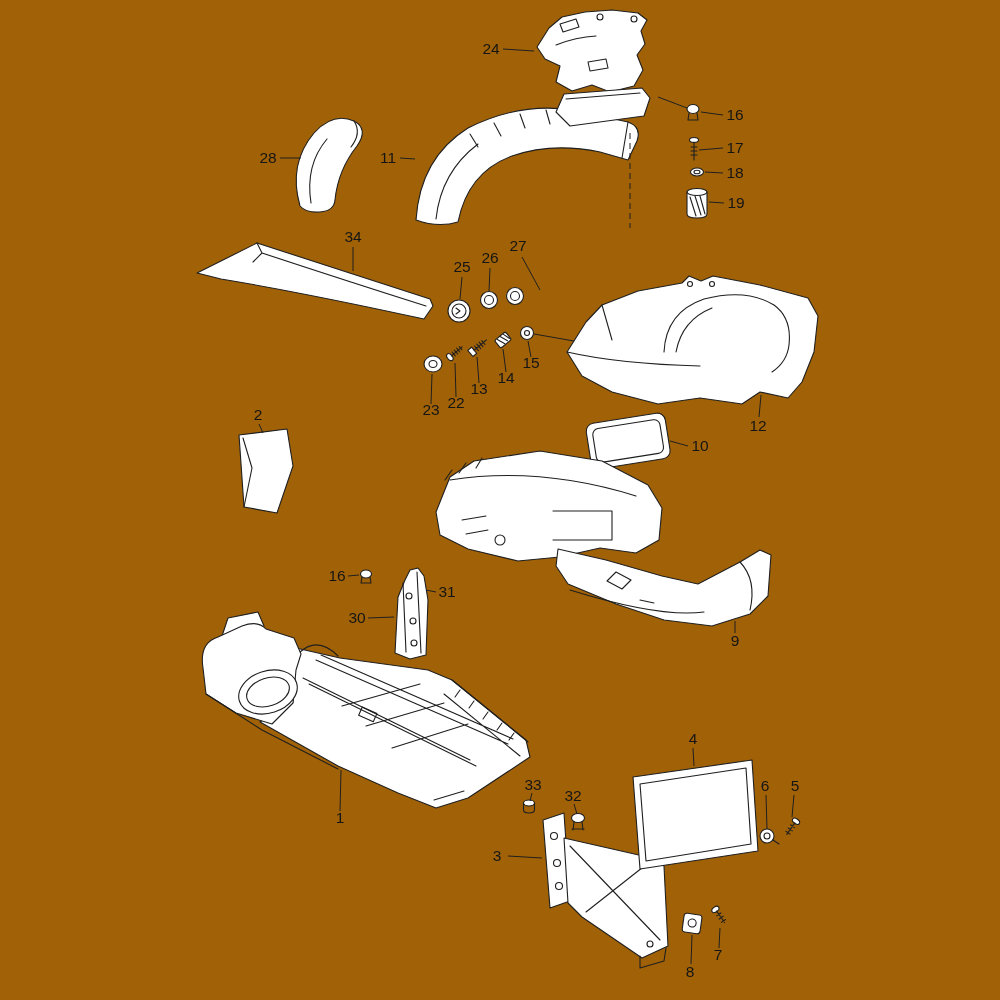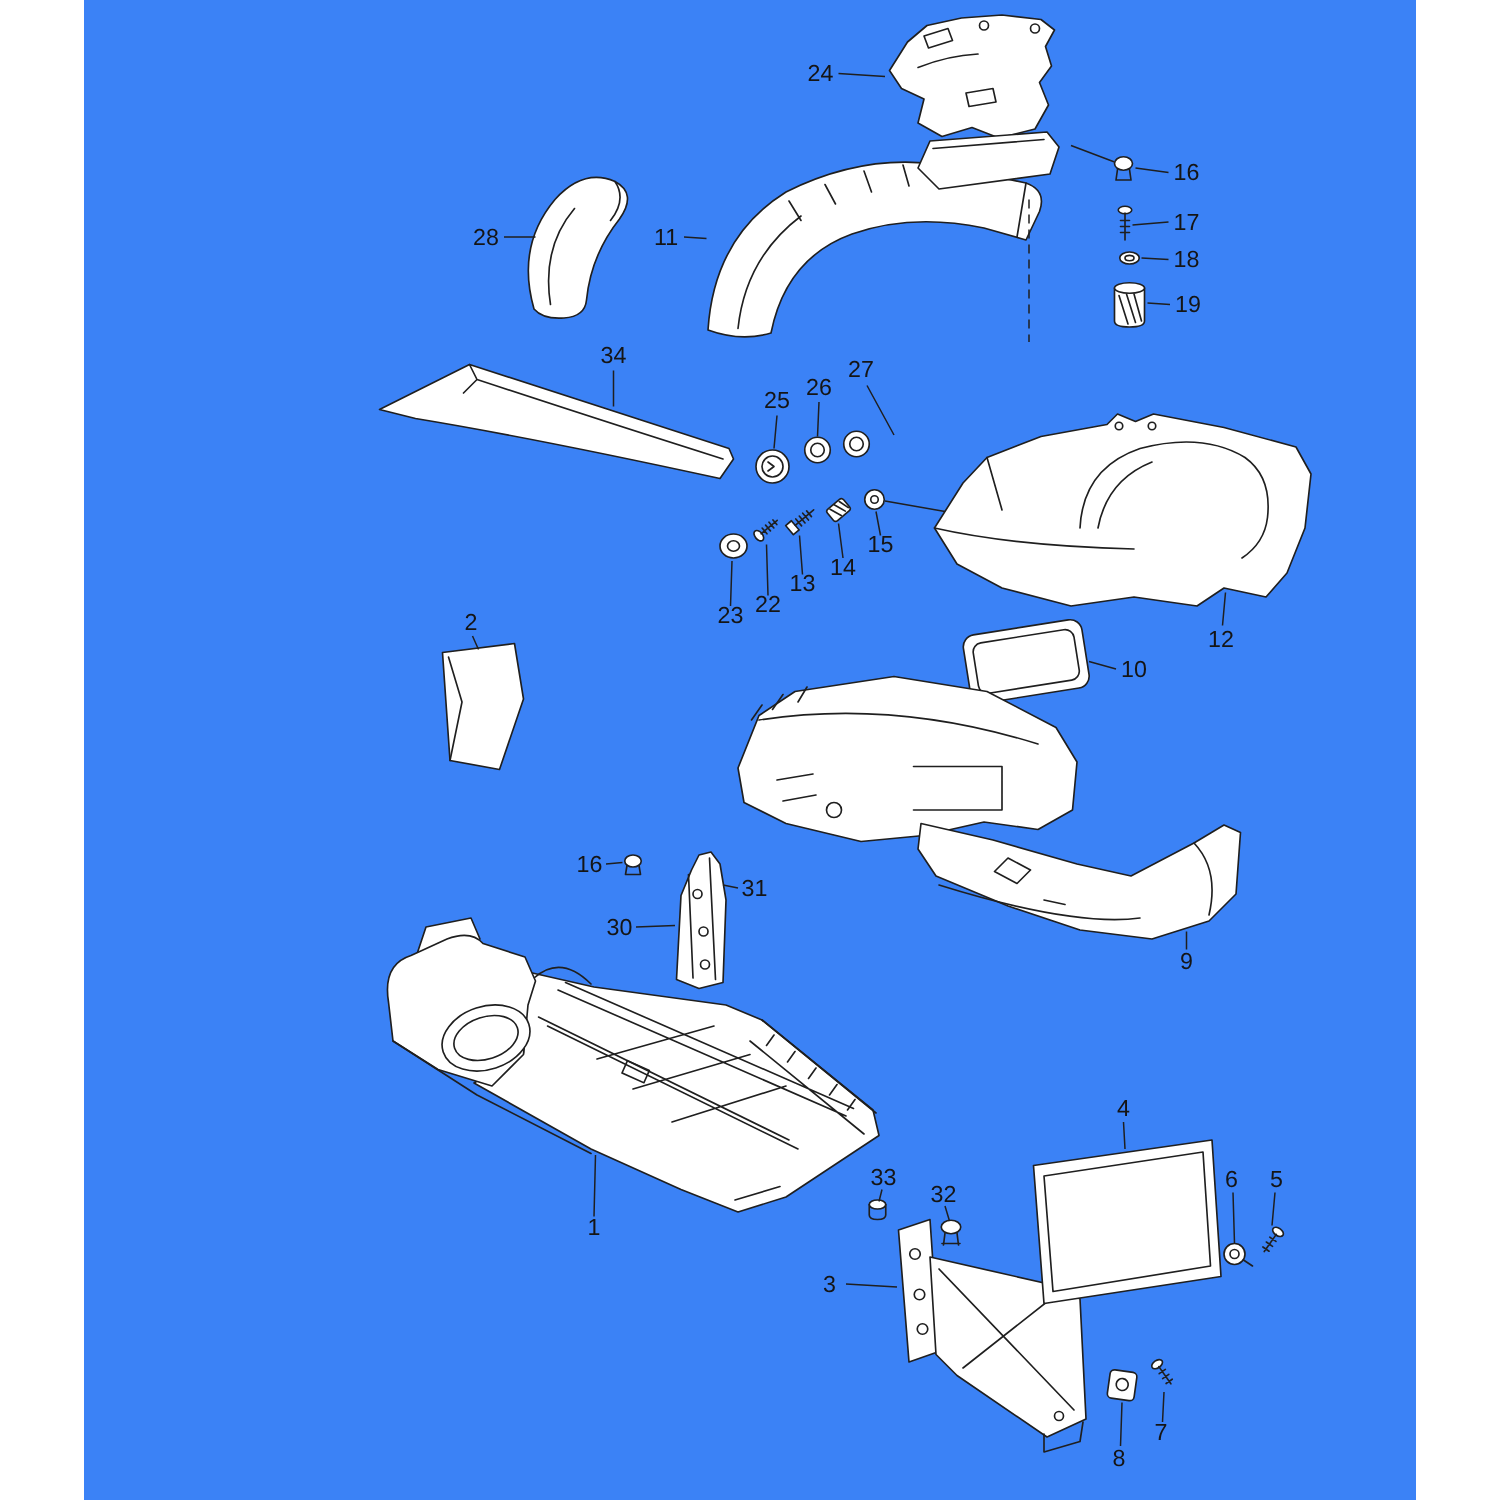--- a/index.html
+++ b/index.html
@@ -1,16 +1,16 @@
 <!DOCTYPE html>
 <html><head>
 <meta charset="utf-8">
 <style>
   html,body{margin:0;padding:0;background:#ffffff;}
-  .stage{position:relative;width:888px;height:1000px;background:#3b82f6;overflow:hidden;margin:0 auto;}
+  .stage{position:relative;width:1000px;height:1000px;background:#a16207;overflow:hidden;margin:0 auto;}
   svg{display:block;width:1000px;height:1000px;}
   .parts path,.parts circle,.parts ellipse,.parts rect{
     stroke:#1f1f1f;stroke-width:1.1;fill:none;stroke-linejoin:round;stroke-linecap:round;
   }
   .parts .solid{fill:#ffffff;}
   .leaders path{stroke:#1f1f1f;stroke-width:1;fill:none;}
   .leaders .dashed{stroke-dasharray:6 4;}
   .labels text{
     font-family:"Liberation Sans",sans-serif;font-size:15.5px;fill:#151515;
     text-anchor:middle;

